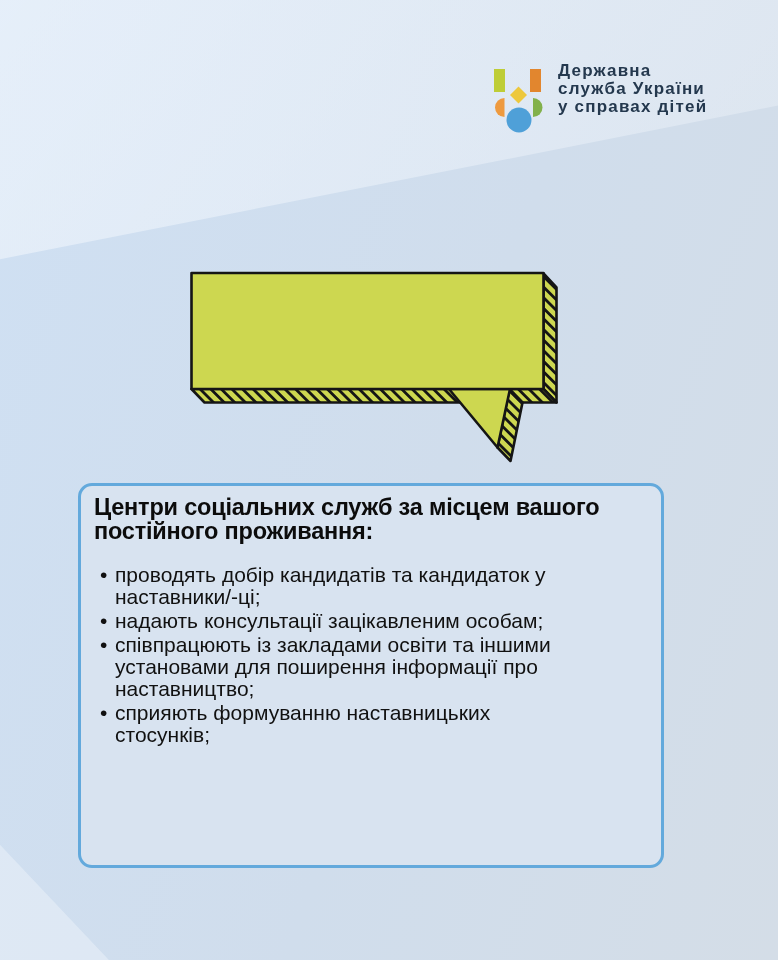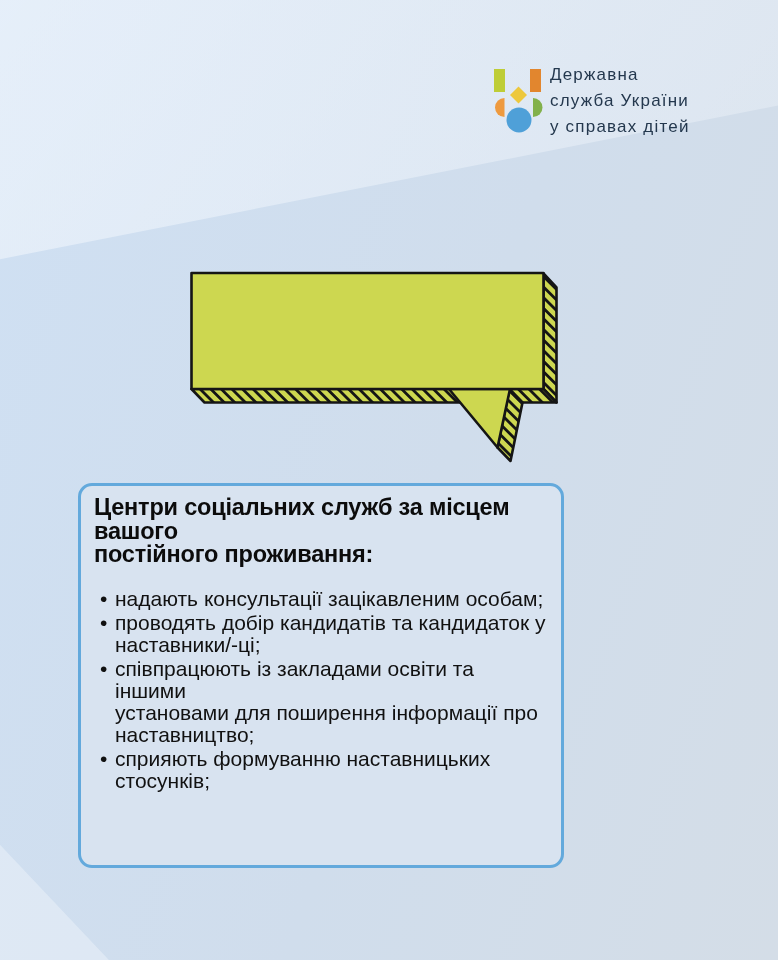--- a/index.html
+++ b/index.html
@@ -18,35 +18,35 @@
   }
   .bg-wedge-bottom{
     position:absolute;inset:0;pointer-events:none;
     background:rgba(248,251,255,.35);
     clip-path:polygon(0 88%,14% 100%,0 100%);
   }
   
   .logo{position:absolute;left:486px;top:58px;display:flex;align-items:flex-start;}
   .logo-mark{display:block;width:64px;height:78px;}
   .logo-text{
-    margin-top:4px;
-    font-size:17px;line-height:26px;font-weight:400;letter-spacing:1.2px;
+    margin-left:8px;margin-top:4px;
+    font-size:17px;line-height:18px;font-weight:700;letter-spacing:1.2px;
     color:#24384e;white-space:pre-line;
   }
   
   .bubble-svg{position:absolute;left:0;top:0;width:778px;height:960px;}
   .bubble-text{
     position:absolute;left:192px;top:274px;width:351px;height:114px;
     display:flex;align-items:center;justify-content:center;text-align:center;
     font-size:26.5px;line-height:32px;font-weight:500;color:#141414;
     white-space:pre-line;
   }
   
   .card{
-    position:absolute;left:78px;top:483px;width:486px;height:385px;
+    position:absolute;left:78px;top:483px;width:586px;height:385px;
     box-sizing:border-box;border:3.5px solid #63a9dc;border-radius:14px;
     background:#d8e3f0;padding:10px 12px 0 13px;
   }
   .card-title{
     margin:0;font-size:23.5px;line-height:23.5px;font-weight:bold;
     letter-spacing:-0.2px;color:#0c0c0c;white-space:pre-line;
   }
   .card-bullets{
     margin:21px 0 0 0;padding:0;list-style:none;
     font-size:21px;line-height:22px;color:#111;
@@ -94,23 +94,23 @@
 
     <path d="M449,389 L497.5,447.5 L510,389 Z" stroke="#151515" stroke-width="2.6" stroke-linejoin="round" fill="#cdd750"></path>
 
     <rect x="191.5" y="273" width="352" height="116" stroke="#151515" stroke-width="2.6" stroke-linejoin="round" fill="#cdd750"></rect>
   </svg>
 
   <section class="card">
     <h1 class="card-title">Центри соціальних служб за місцем вашого
 постійного проживання:</h1>
     <ul class="card-bullets">
-      <li>надають консультації зацікавленим особам;</li>
       <li>проводять добір кандидатів та кандидаток у
 наставники/-ці;</li>
+      <li>надають консультації зацікавленим особам;</li>
       <li>співпрацюють із закладами освіти та іншими
 установами для поширення інформації про
 наставництво;</li>
       <li>сприяють формуванню наставницьких
 стосунків;</li>
     </ul>
   </section>
 
 </div>
 

